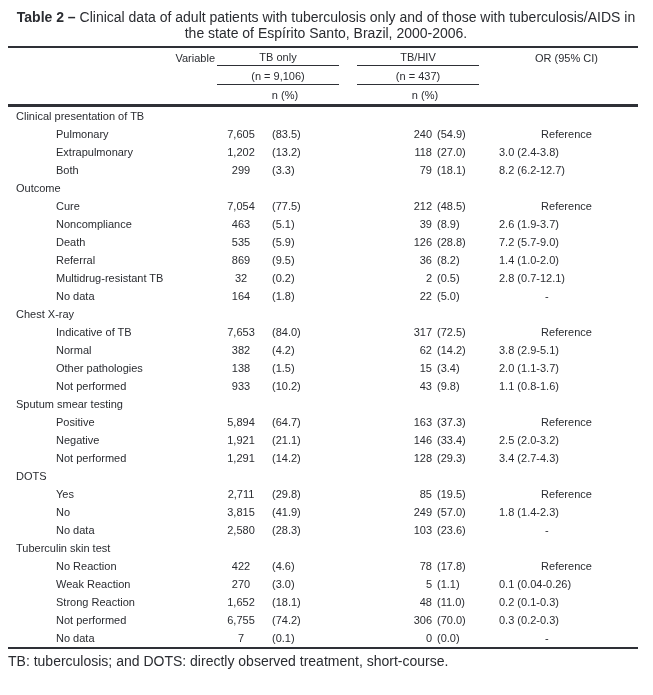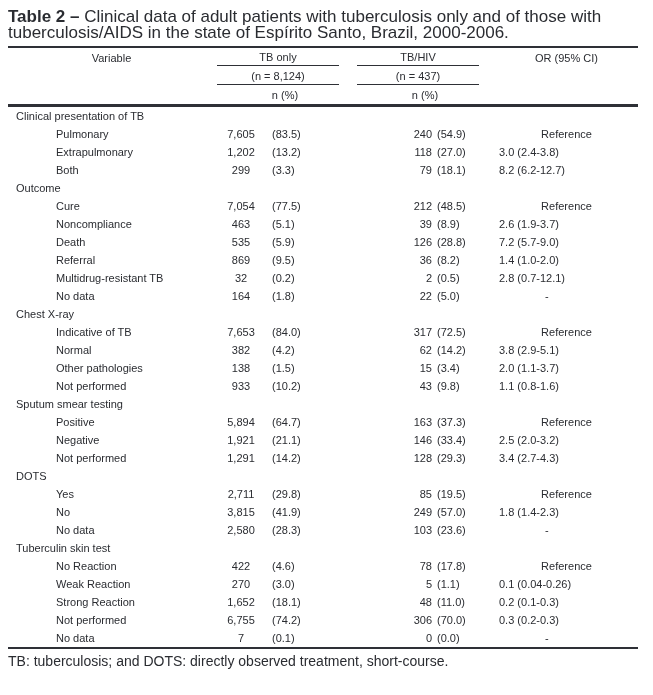--- a/index.html
+++ b/index.html
@@ -2,30 +2,30 @@
 <html><head>
 <meta charset="utf-8">
 <style>
   html,body{margin:0;padding:0;}
   body{
     width:653px;height:695px;background:#ffffff;
     font-family:"Liberation Sans",sans-serif;color:#2a2c31;
     overflow:hidden;
   }
   .page{padding:9px 7px 0 8px;}
-  .title{font-size:17px;line-height:16px;width:636px;margin-bottom:5px;letter-spacing:0;}
+  .title{font-size:14px;line-height:16px;width:636px;margin-bottom:5px;letter-spacing:0;text-align:center;}
   .title .bold{font-weight:bold;}
   table{
     border-collapse:collapse;table-layout:fixed;width:630px;
     border-top:2px solid #2e3036;border-bottom:2px solid #2e3036;
   }
   td{padding:0;vertical-align:middle;font-size:11px;overflow:hidden;white-space:nowrap;}
   thead td{height:19px;}
   tr.h3 td{height:18px;border-bottom:3px solid #2e3036;}
-  .c-var{text-align:center;}
+  .c-var{text-align:right;}
   .c-or{text-align:center;}
   .grpline{
     border-bottom:1.5px solid #2e3036;text-align:center;
     margin:0 16px 0 2px;padding:1px 0 2px 0;
   }
   .ctr{text-align:center;}
   tbody td{height:18px;}
   td.sec{padding-left:8px;}
   td.item{padding-left:48px;}
   .nv{display:inline-block;width:52px;text-align:center;}
@@ -59,21 +59,21 @@
           <div class="grpline">TB only</div>
         </td>
         <td>
           <div class="grpline">TB/HIV</div>
         </td>
         <td class="c-or">OR (95% CI)</td>
       </tr>
       <tr class="h2">
         <td></td>
         <td>
-          <div class="grpline">(n = 8,124)</div>
+          <div class="grpline">(n = 9,106)</div>
         </td>
         <td>
           <div class="grpline">(n = 437)</div>
         </td>
         <td></td>
       </tr>
       <tr class="h3">
         <td></td>
         <td class="ctr">n (%)</td>
         <td class="ctr">n (%)</td>

